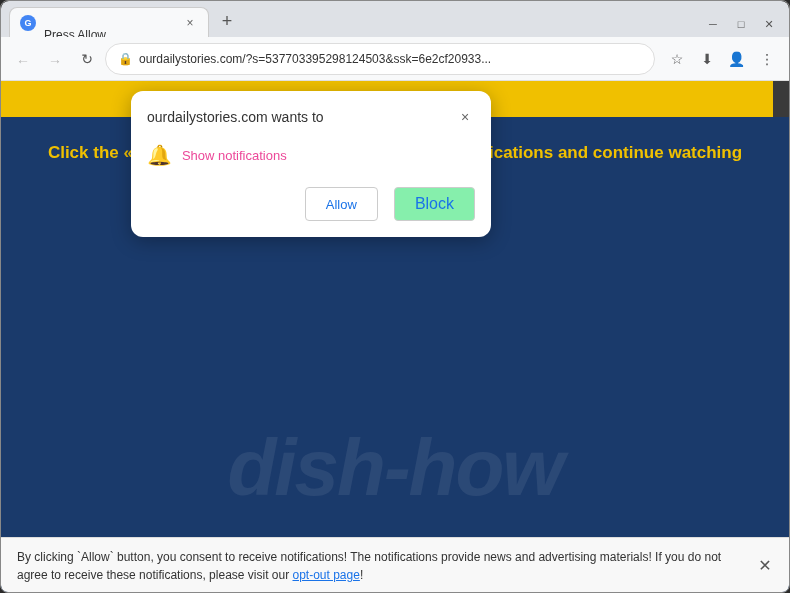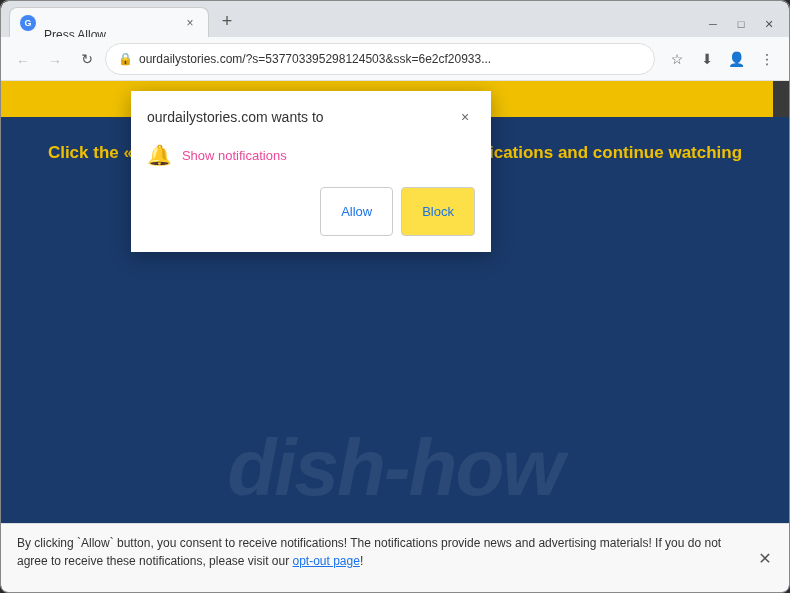--- a/index.html
+++ b/index.html
@@ -259,21 +259,21 @@
       padding: 12px 20px;
     }
 
     
     .permission-dialog {
       position: absolute;
       top: 10px;
       left: 130px;
       width: 360px;
       background: white;
-      border-radius: 0;
+      border-radius: 12px;
       box-shadow: 0 4px 20px rgba(0,0,0,0.3);
       padding: 16px;
       z-index: 100;
     }
 
     .dialog-header {
       display: flex;
       align-items: center;
       justify-content: space-between;
       margin-bottom: 12px;
@@ -310,54 +310,54 @@
     }
 
     .permission-text {
       font-size: 13px;
       color: #ec4899;
     }
 
     .dialog-buttons {
       display: flex;
       justify-content: flex-end;
-      gap: 8px;
+      gap: 16px;
     }
 
     .btn-allow {
       padding: 7px 20px;
       background: white;
       border: 1px solid #ccc;
       border-radius: 4px;
       font-size: 13px;
       color: #1a73e8;
       cursor: pointer;
       font-weight: 500;
     }
 
     .btn-block {
-      padding: 16px 20px;
-      background: #fde047;
+      padding: 7px 20px;
+      background: #86efac;
       border: 1px solid #ccc;
       border-radius: 4px;
-      font-size: 13px;
+      font-size: 16px;
       color: #1a73e8;
       cursor: pointer;
       font-weight: 500;
     }
 
     
     .notification-bar {
       position: absolute;
       bottom: 0;
       left: 0;
       right: 0;
       background: #f8f8f8;
       border-top: 1px solid #ddd;
-      padding: 10px 40px 24px 16px;
+      padding: 10px 40px 10px 16px;
       font-size: 12px;
       color: #333;
       line-height: 1.5;
     }
 
     .notification-close {
       position: absolute;
       right: 12px;
       top: 50%;
       transform: translateY(-50%);

